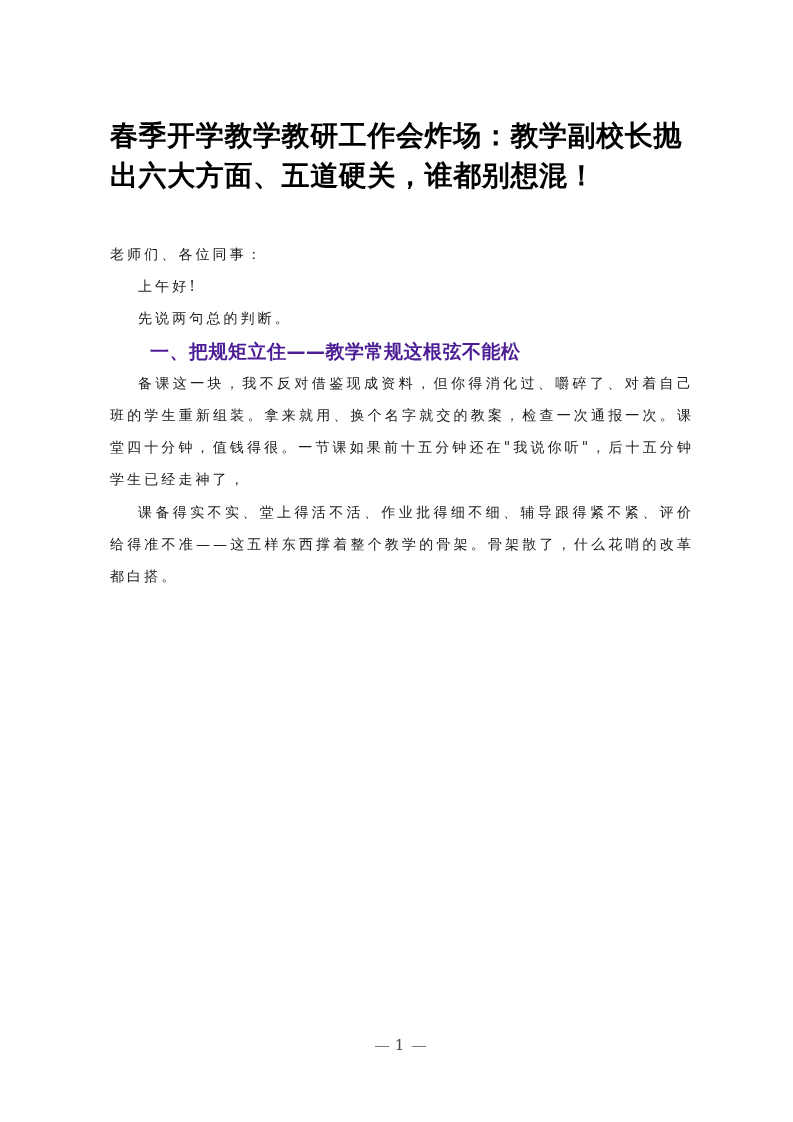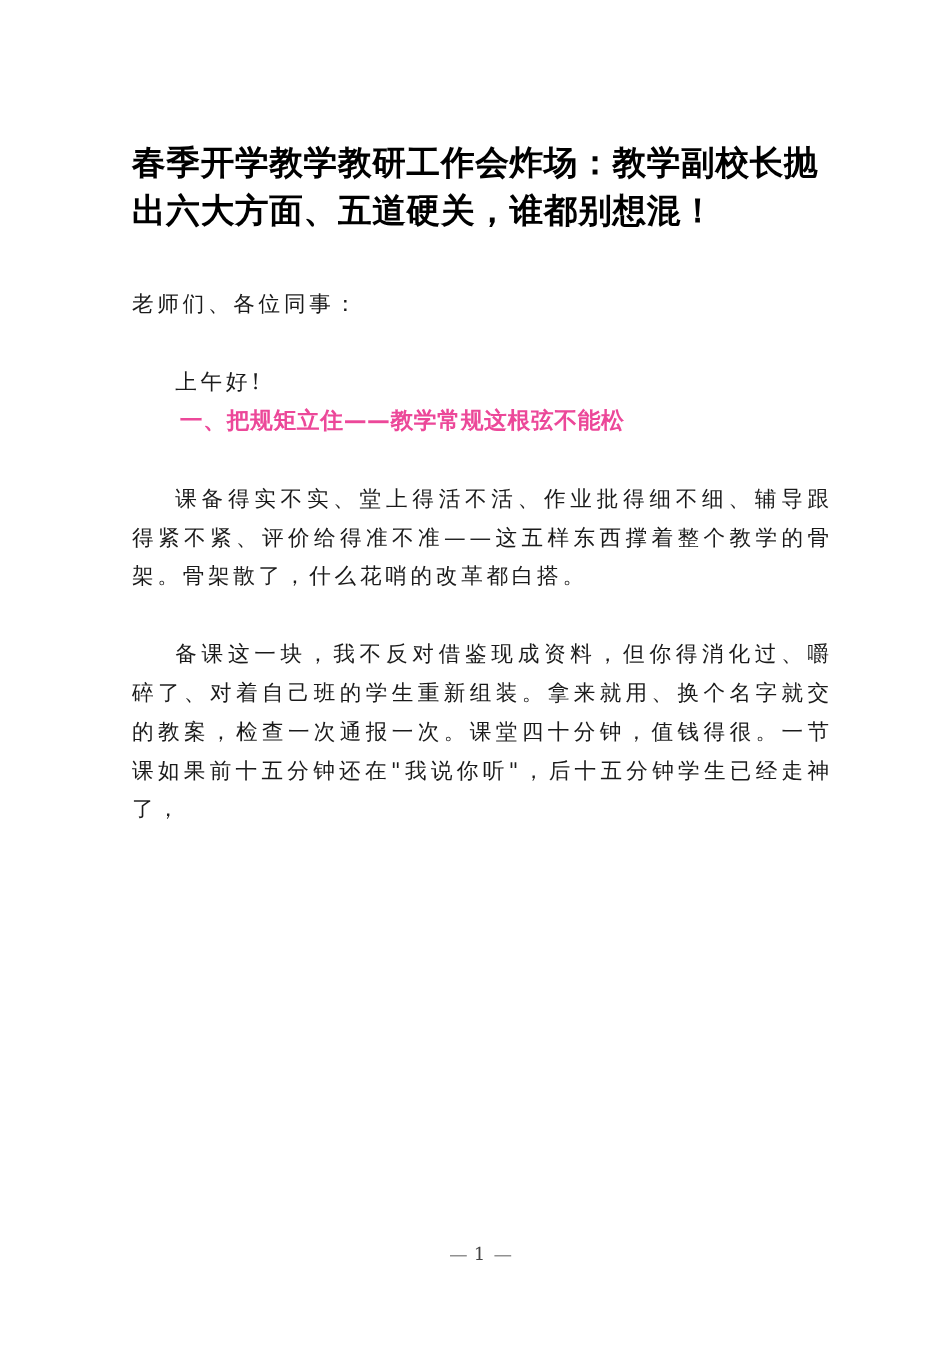--- a/index.html
+++ b/index.html
@@ -36,36 +36,36 @@
       margin: 0;
     }
     .body {
       position: absolute;
       left: 106px;
       top: 238px;
       width: 584px;
     }
     .p {
       font-family: "DejaVu Serif", serif;
-      font-size: 18px;
+      font-size: 14px;
       line-height: 32.2px;
       letter-spacing: 3.1px;
       color: #1a1a1a;
       margin: 0;
       text-align: justify;
       text-align-last: left;
     }
-    .indent { text-indent: 2em; margin-top: 33px; }
+    .indent { text-indent: 2em; }
     .heading {
       font-family: "DejaVu Sans", sans-serif;
       font-weight: bold;
       font-size: 19px;
       line-height: 32.2px;
       letter-spacing: 0.5px;
-      color: #ec4899;
+      color: #4c1d95;
       margin: 0;
       padding-left: 2.1em;
     }
     .footer {
       position: absolute;
       left: 0;
       top: 1036px;
       width: 793px;
       text-align: center;
       font-family: "DejaVu Serif", serif;
@@ -84,21 +84,22 @@
   </style>
 </head>
 <body>
 
 <div class="page">
   <h1 class="title">春季开学教学教研工作会炸场：教学副校长抛出六大方面、五道硬关，谁都别想混！</h1>
 
   <div class="body">
     <p class="p">老师们、各位同事：</p>
     <p class="p indent">上午好!</p>
+    <p class="p indent">先说两句总的判断。</p>
     <p class="heading">一、把规矩立住——教学常规这根弦不能松</p>
+    <p class="p indent">备课这一块，我不反对借鉴现成资料，但你得消化过、嚼碎了、对着自己班的学生重新组装。拿来就用、换个名字就交的教案，检查一次通报一次。课堂四十分钟，值钱得很。一节课如果前十五分钟还在"我说你听"，后十五分钟学生已经走神了，</p>
     <p class="p indent">课备得实不实、堂上得活不活、作业批得细不细、辅导跟得紧不紧、评价给得准不准——这五样东西撑着整个教学的骨架。骨架散了，什么花哨的改革都白搭。</p>
-    <p class="p indent">备课这一块，我不反对借鉴现成资料，但你得消化过、嚼碎了、对着自己班的学生重新组装。拿来就用、换个名字就交的教案，检查一次通报一次。课堂四十分钟，值钱得很。一节课如果前十五分钟还在"我说你听"，后十五分钟学生已经走神了，</p>
   </div>
 
   <div class="footer">
     <span class="dash"></span><span>1</span><span class="dash"></span>
   </div>
 </div>
 
 </body></html>

